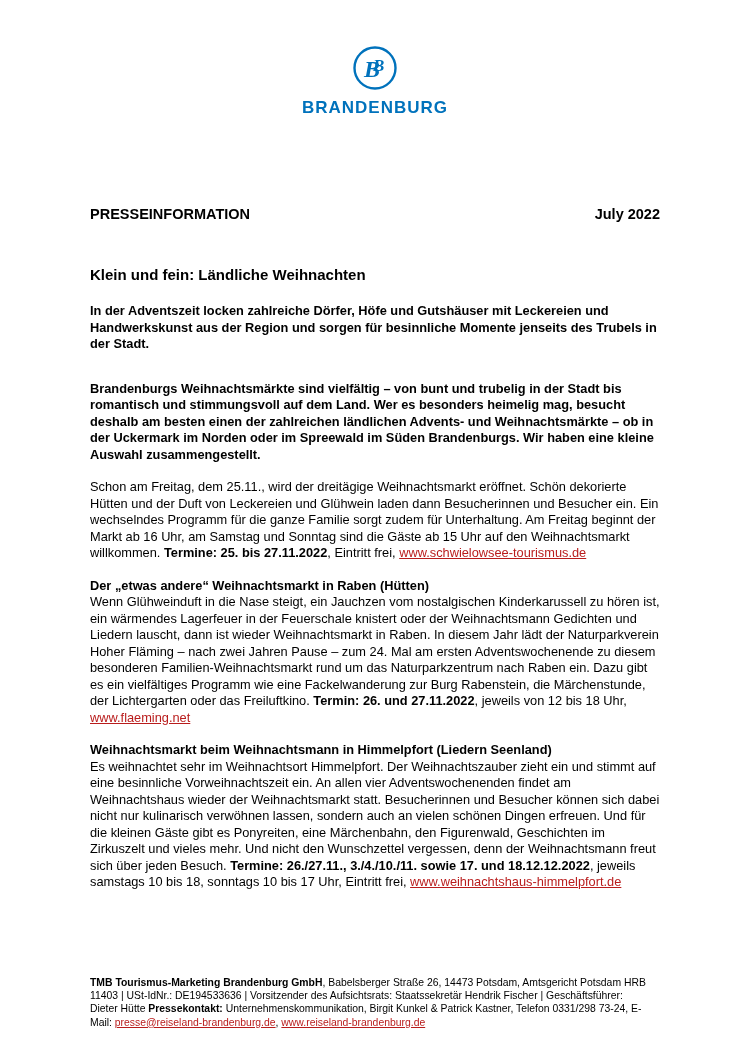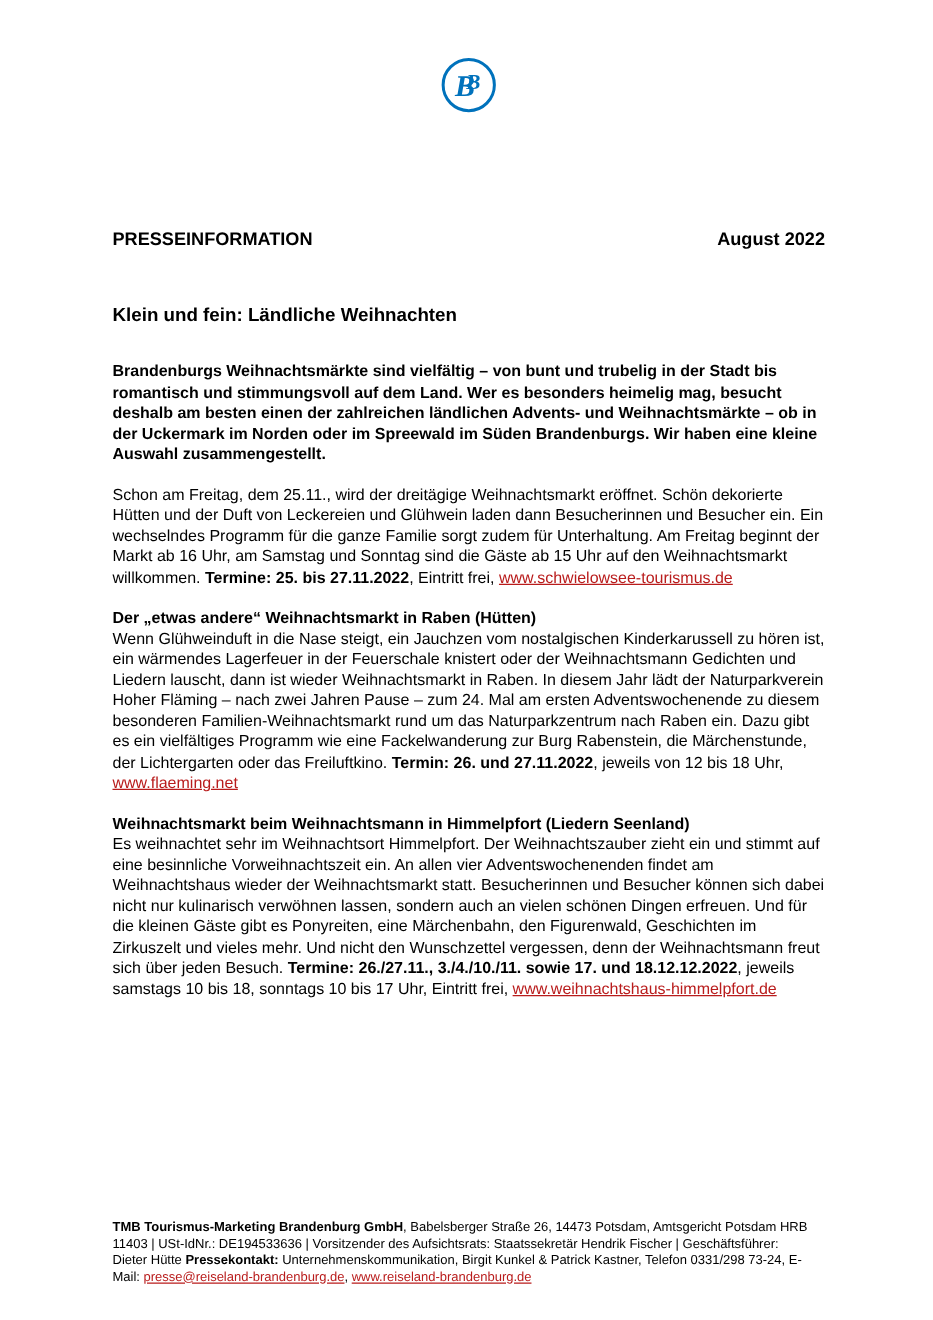--- a/index.html
+++ b/index.html
@@ -85,29 +85,31 @@
   <div class="content">
 
     <div class="logo-block">
       <span class="logo-circle">
         <svg width="46" height="46" viewBox="0 0 46 46" aria-hidden="true">
           <circle cx="23" cy="23" r="20.5" fill="none" stroke="#0072BC" stroke-width="2.4"></circle>
           <text x="12" y="32" font-size="24" font-style="italic" font-weight="bold" fill="#0072BC" font-family="Liberation Serif, serif">B</text>
           <text x="21" y="26" font-size="17" font-style="italic" font-weight="bold" fill="#0072BC" font-family="Liberation Serif, serif">B</text>
         </svg>
       </span>
+      <div class="logo-wordmark">BRANDENBURG</div>
     </div>
 
     <div class="pressinfo-row">
       <span>PRESSEINFORMATION</span>
-      <span>August 2022</span>
+      <span>July 2022</span>
     </div>
 
     <div class="doc-title">Klein und fein: Ländliche Weihnachten</div>
 
+    <p class="para intro">In der Adventszeit locken zahlreiche Dörfer, Höfe und Gutshäuser mit Leckereien und Handwerkskunst aus der Region und sorgen für besinnliche Momente jenseits des Trubels in der Stadt.</p>
 
     <p class="para lead">Brandenburgs Weihnachtsmärkte sind vielfältig – von bunt und trubelig in der Stadt bis romantisch und stimmungsvoll auf dem Land. Wer es besonders heimelig mag, besucht deshalb am besten einen der zahlreichen ländlichen Advents- und Weihnachtsmärkte – ob in der Uckermark im Norden oder im Spreewald im Süden Brandenburgs. Wir haben eine kleine Auswahl zusammengestellt.</p>
 
     <div class="section">
       <p class="para"><span>Schon am Freitag, dem 25.11., wird der dreitägige Weihnachtsmarkt eröffnet. Schön dekorierte Hütten und der Duft von Leckereien und Glühwein laden dann Besucherinnen und Besucher ein. Ein wechselndes Programm für die ganze Familie sorgt zudem für Unterhaltung. Am Freitag beginnt der Markt ab 16 Uhr, am Samstag und Sonntag sind die Gäste ab 15 Uhr auf den Weihnachtsmarkt willkommen. </span><span class="bold-inline">Termine: 25. bis 27.11.2022</span><span>, Eintritt frei, </span><a class="link">www.schwielowsee-tourismus.de</a></p>
     </div>
 
     <div class="section">
       <div class="section-heading">Der „etwas andere“ Weihnachtsmarkt in Raben (Hütten)</div>
       <p class="para"><span>Wenn Glühweinduft in die Nase steigt, ein Jauchzen vom nostalgischen Kinderkarussell zu hören ist, ein wärmendes Lagerfeuer in der Feuerschale knistert oder der Weihnachtsmann Gedichten und Liedern lauscht, dann ist wieder Weihnachtsmarkt in Raben. In diesem Jahr lädt der Naturparkverein Hoher Fläming – nach zwei Jahren Pause – zum 24. Mal am ersten Adventswochenende zu diesem besonderen Familien-Weihnachtsmarkt rund um das Naturparkzentrum nach Raben ein. Dazu gibt es ein vielfältiges Programm wie eine Fackelwanderung zur Burg Rabenstein, die Märchenstunde, der Lichtergarten oder das Freiluftkino. </span><span class="bold-inline">Termin: 26. und 27.11.2022</span><span>, jeweils von 12 bis 18 Uhr, </span><a class="link">www.flaeming.net</a></p>

